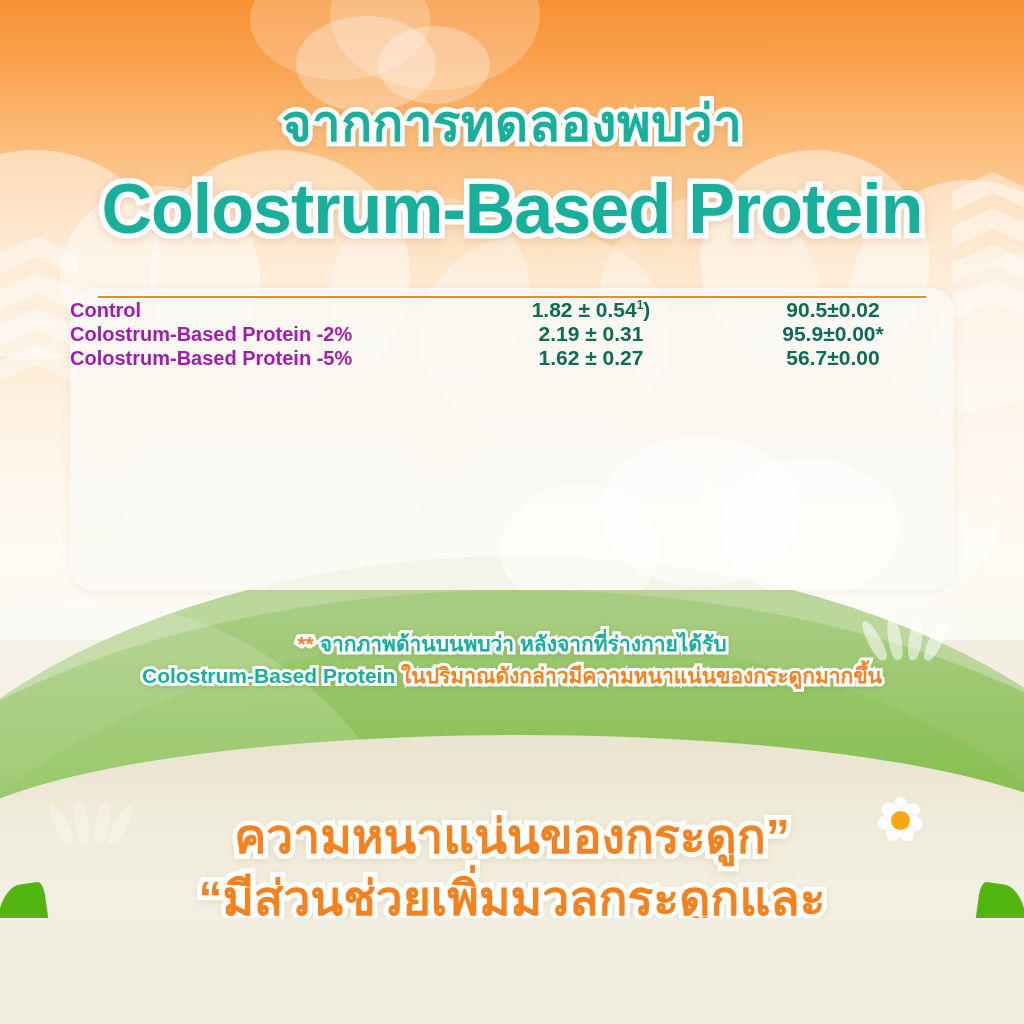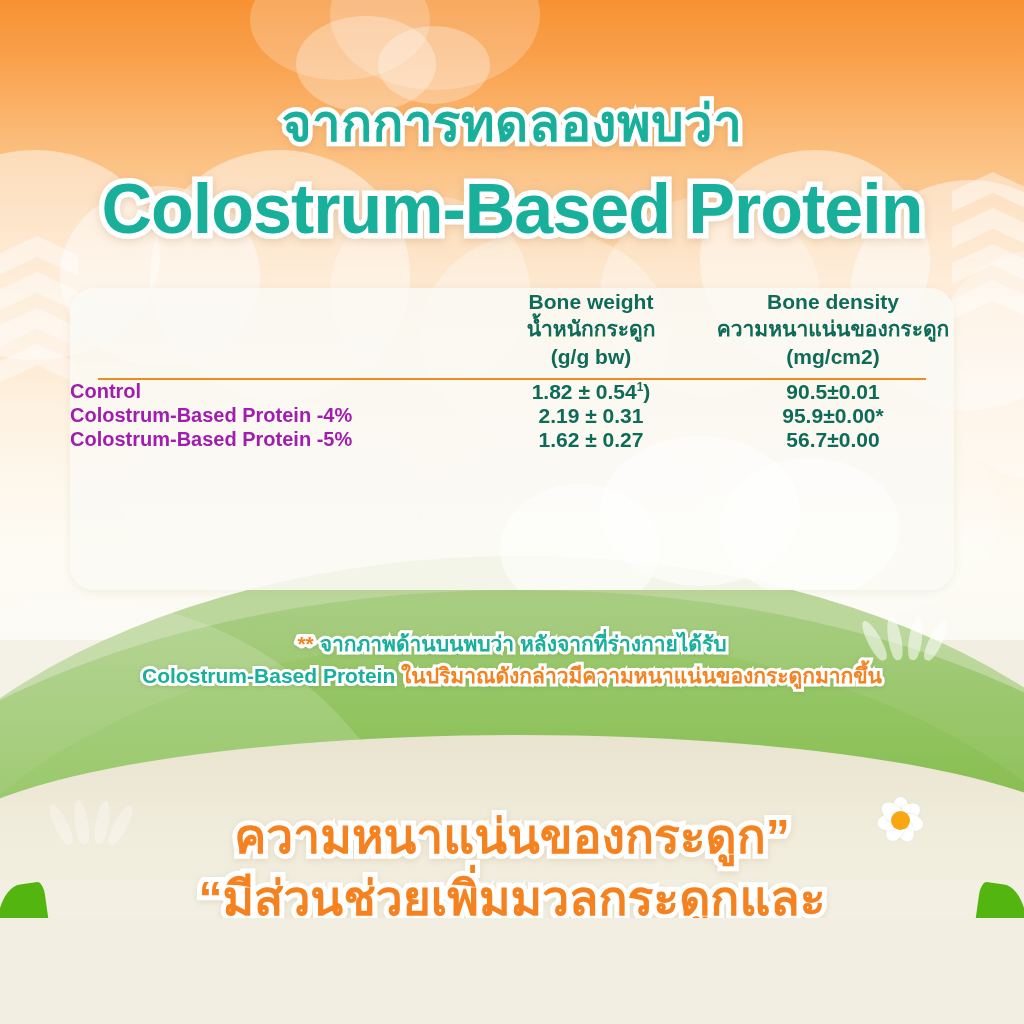--- a/index.html
+++ b/index.html
@@ -269,47 +269,34 @@
     <div class="cardcloud" style="left:650px;top:170px;width:180px;height:140px;"></div>
     <div class="cardcloud" style="left:430px;top:196px;width:160px;height:130px;"></div>
 
     <table class="tbl">
       <colgroup>
         <col class="col-label">
           <col class="col-num">
           <col class="col-num">
       </colgroup>
       <thead>
-        <tr>
-          <th class="thead-cell"></th>
-          <th class="thead-cell">
-            <span>Bone weight</span>
-            <span class="sub">น้ำหนักกระดูก</span>
-            <span class="sub">(g/g bw)</span>
-          </th>
-          <th class="thead-cell">
-            <span>Bone density</span>
-            <span class="sub">ความหนาแน่นของกระดูก</span>
-            <span class="sub">(mg/cm2)</span>
-          </th>
-        </tr>
         <tr class="rule-row">
           <td colspan="3">
               <div class="rule"></div>
             </td>
         </tr>
       </thead>
       <tbody>
         <tr>
           <td class="row-label">Control</td>
           <td class="row-num"><span>1.82 ± 0.54</span><sup>1</sup><span>)</span></td>
-          <td class="row-num">90.5±0.01</td>
+          <td class="row-num">90.5±0.02</td>
         </tr>
         <tr>
-          <td class="row-label">Colostrum-Based Protein -4%</td>
+          <td class="row-label">Colostrum-Based Protein -2%</td>
           <td class="row-num"><span>2.19 ± 0.31</span><sup></sup><span></span></td>
           <td class="row-num">95.9±0.00*</td>
         </tr>
         <tr>
           <td class="row-label">Colostrum-Based Protein -5%</td>
           <td class="row-num"><span>1.62 ± 0.27</span><sup></sup><span></span></td>
           <td class="row-num">56.7±0.00</td>
         </tr>
       </tbody>
     </table>

